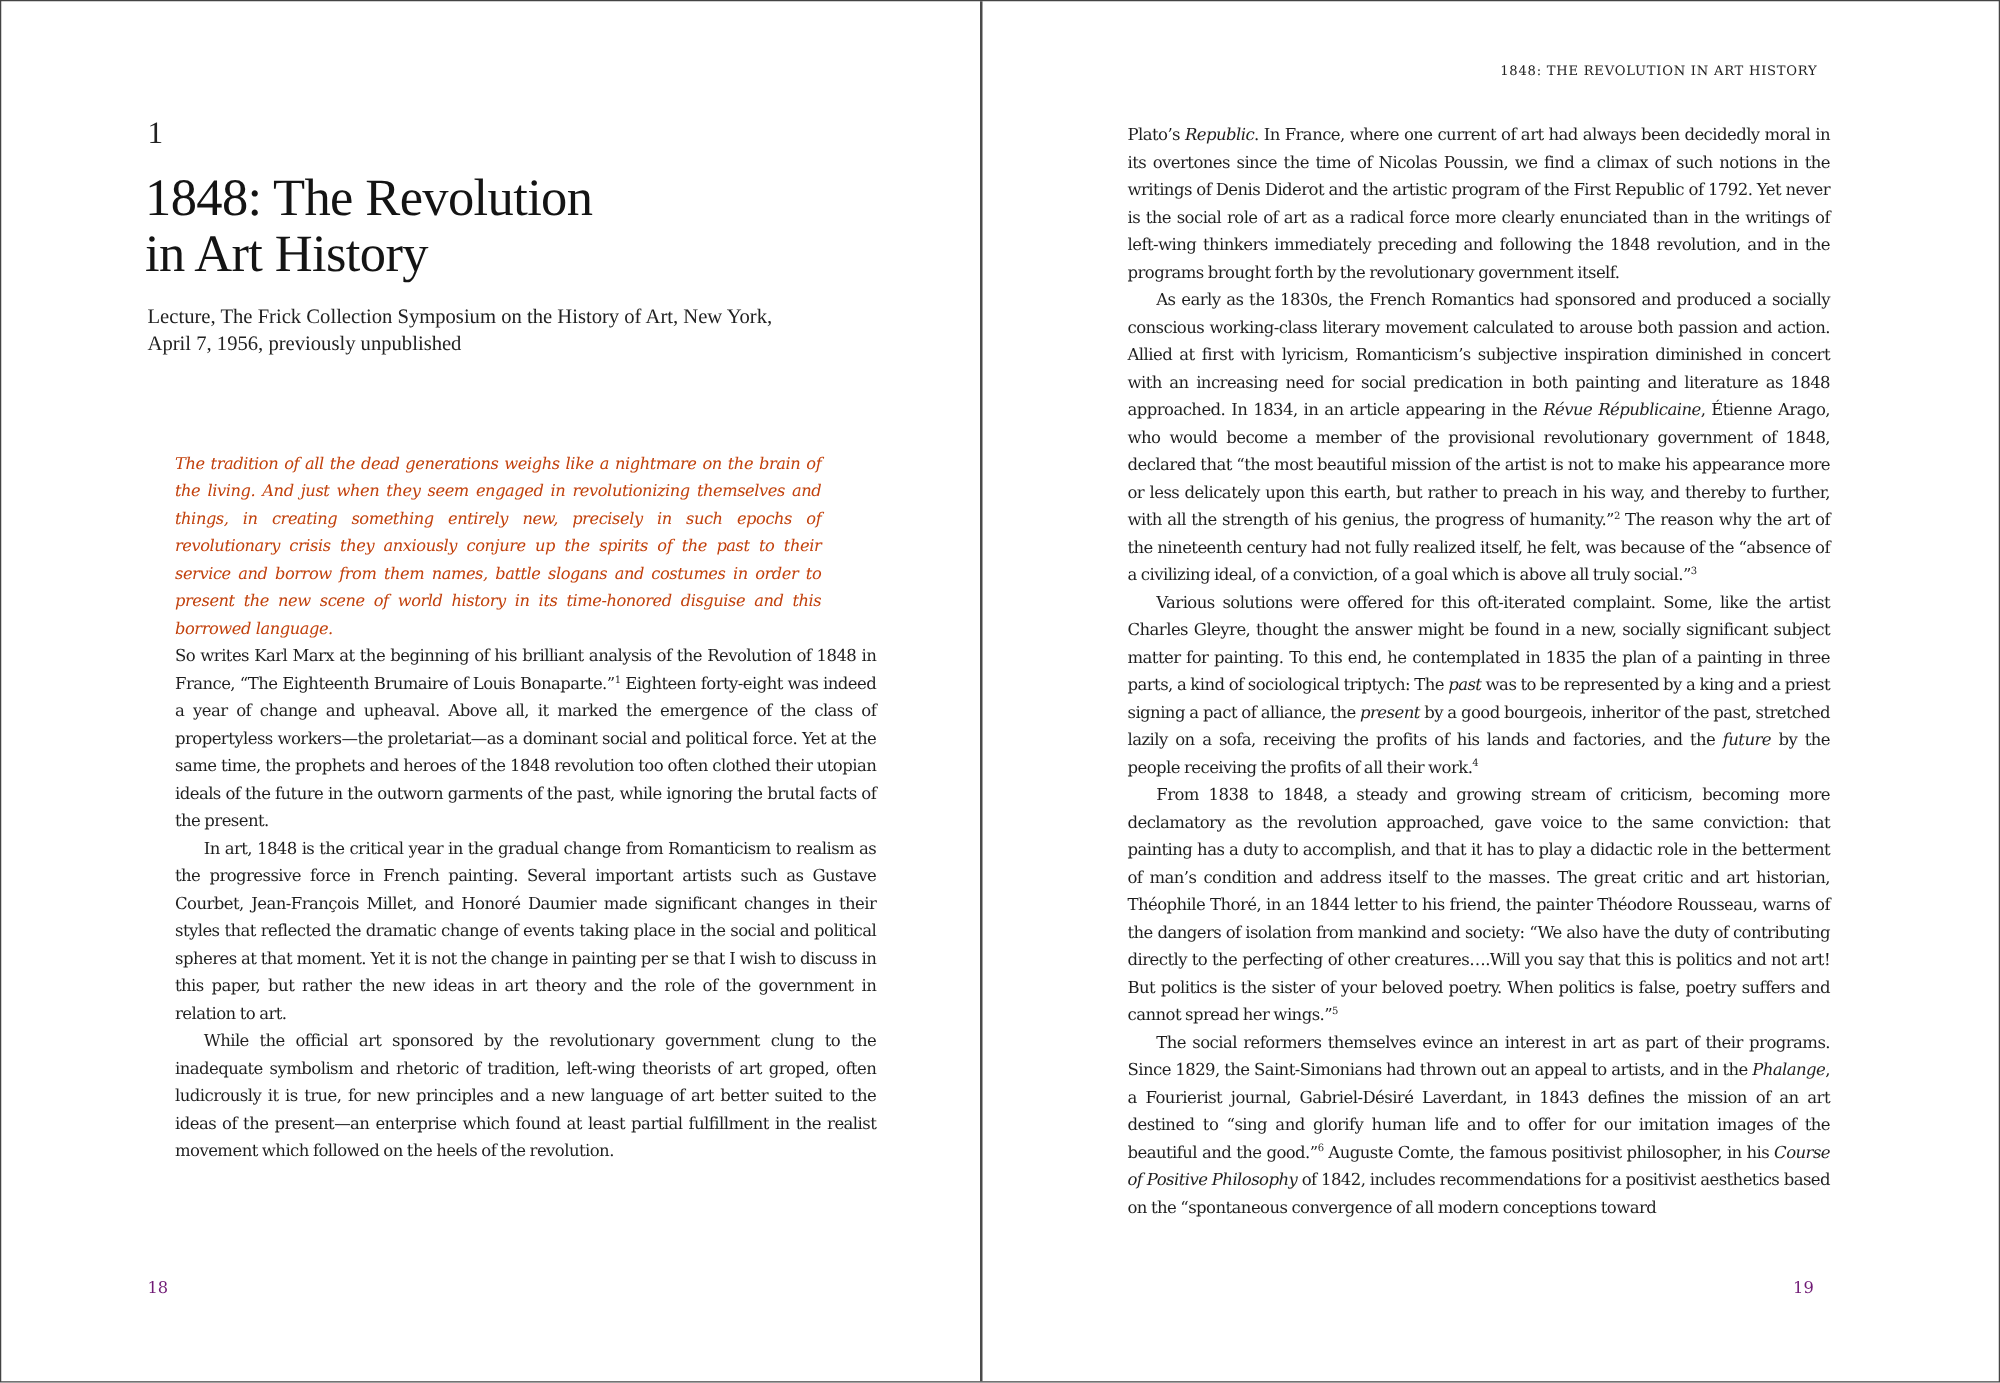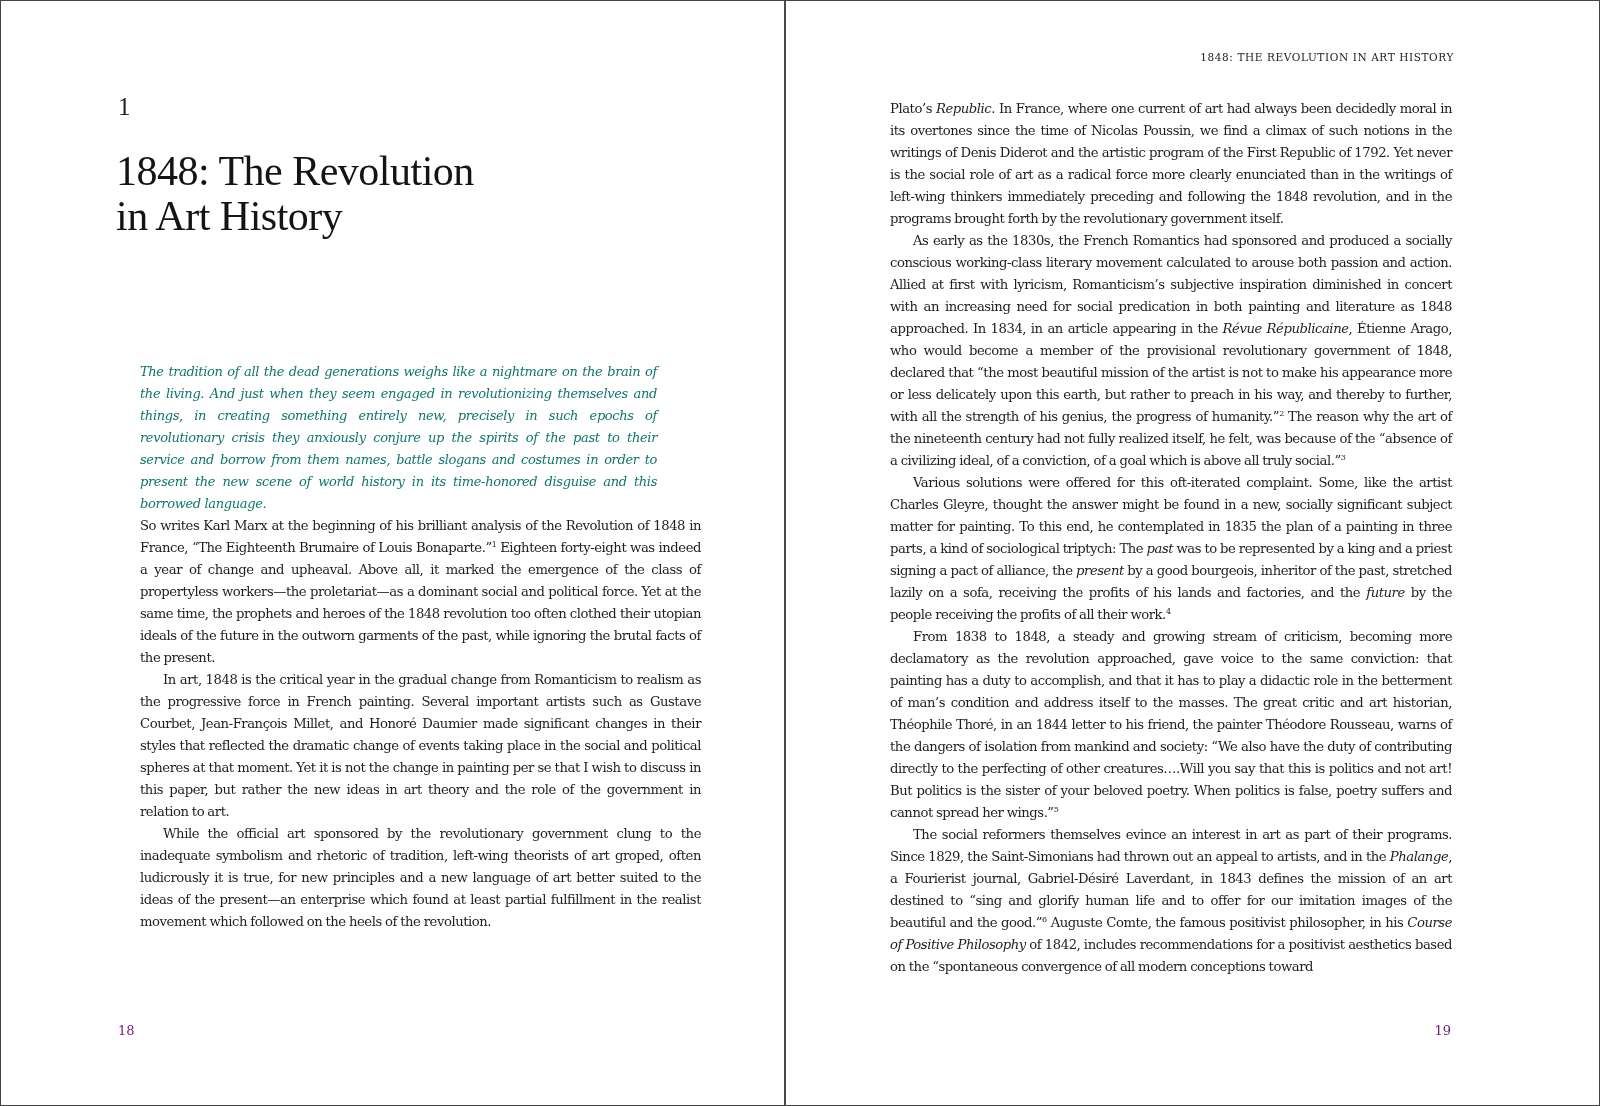--- a/index.html
+++ b/index.html
@@ -13,42 +13,42 @@
     }
     .page { position: absolute; top: 0; height: 1104px; }
     .page-left { left: 0; width: 783px; }
     .page-right { left: 785px; width: 813px; }
 
     .chapter-num {
       position: absolute; left: 117px; top: 92px; font-size: 25px; font-weight: normal;
       font-family: "Liberation Serif", serif; color: #222;
     }
     .chapter-title {
-      position: absolute; left: 115px; top: 148px; width: 560px; margin: 0;
+      position: absolute; left: 115px; top: 136px; width: 560px; margin: 0;
       font-family: "Liberation Serif", serif; font-weight: normal; font-size: 42px;
       line-height: 45px; color: #141414; letter-spacing: -0.5px;
     }
     .subtitle {
       position: absolute; left: 117px; top: 241px; width: 560px;
       font-family: "Liberation Serif", serif; font-size: 16.5px; line-height: 22px; color: #222;
     }
     .epigraph {
       position: absolute; left: 139px; top: 360px; width: 517px;
       font-family: "DejaVu Serif", serif; font-style: italic; font-size: 13px;
-      line-height: 22px; color: #0f766e; text-align: justify; letter-spacing: -0.35px;
+      line-height: 22px; color: #c2410c; text-align: justify; letter-spacing: -0.35px;
     }
     .body-text {
       position: absolute;
       font-family: "DejaVu Serif", serif; font-size: 13.2px; line-height: 22px;
       color: #1e1e1e; text-align: justify; letter-spacing: -0.45px; word-spacing: -0.5px;
     }
     .body-text p { margin: 0; }
     .body-text p.indent { text-indent: 23px; }
     .left-body { left: 117px; top: 514px; width: 561px; margin-left: 22px; }
-    .right-body { left: 104px; top: 97px; width: 562px; }
+    .right-body { left: 116px; top: 97px; width: 562px; }
     .running-head {
       position: absolute; right: 145px; top: 50px;
       font-family: "DejaVu Serif", serif; font-size: 10.5px; letter-spacing: 0.6px; color: #222;
     }
     .folio {
       position: absolute; top: 1022px; font-family: "DejaVu Serif", serif; font-size: 13px; color: #701a75;
     }
     .folio-left { left: 117px; }
     .folio-right { right: 148px; margin-left: 26px; }
     sup { font-size: 8px; line-height: 0; vertical-align: 5px; }
@@ -58,20 +58,24 @@
 <body>
 
 <div class="spread">
 
   <div class="page page-left">
     <div class="chapter-num">1</div>
     <h1 class="chapter-title">
       <span>1848: The Revolution</span><br>
       <span>in Art History</span>
     </h1>
+    <div class="subtitle">
+      <span>Lecture, The Frick Collection Symposium on the History of Art, New York,</span><br>
+      <span>April 7, 1956, previously unpublished</span>
+    </div>
     <div class="epigraph">The tradition of all the dead generations weighs like a nightmare on the brain of the living. And just when they seem engaged in revolutionizing themselves and things, in creating something entirely new, precisely in such epochs of revolutionary crisis they anxiously conjure up the spirits of the past to their service and borrow from them names, battle slogans and costumes in order to present the new scene of world history in its time-honored disguise and this borrowed language.</div>
 
     <div class="body-text left-body">
       <p><span>So writes Karl Marx at the beginning of his brilliant analysis of the Revolution of 1848 in France, “The Eighteenth Brumaire of Louis Bonaparte.”</span><sup>1</sup><span> Eighteen forty-eight was indeed a year of change and upheaval. Above all, it marked the emergence of the class of propertyless workers—the proletariat—as a dominant social and political force. Yet at the same time, the prophets and heroes of the 1848 revolution too often clothed their utopian ideals of the future in the outworn garments of the past, while ignoring the brutal facts of the present.</span></p>
       <p class="indent">In art, 1848 is the critical year in the gradual change from Romanticism to realism as the progressive force in French painting. Several important artists such as Gustave Courbet, Jean-François Millet, and Honoré Daumier made significant changes in their styles that reflected the dramatic change of events taking place in the social and political spheres at that moment. Yet it is not the change in painting per se that I wish to discuss in this paper, but rather the new ideas in art theory and the role of the government in relation to art.</p>
       <p class="indent">While the official art sponsored by the revolutionary government clung to the inadequate symbolism and rhetoric of tradition, left-wing theorists of art groped, often ludicrously it is true, for new principles and a new language of art better suited to the ideas of the present—an enterprise which found at least partial fulfillment in the realist movement which followed on the heels of the revolution.</p>
     </div>
 
     <div class="folio folio-left">18</div>
   </div>

